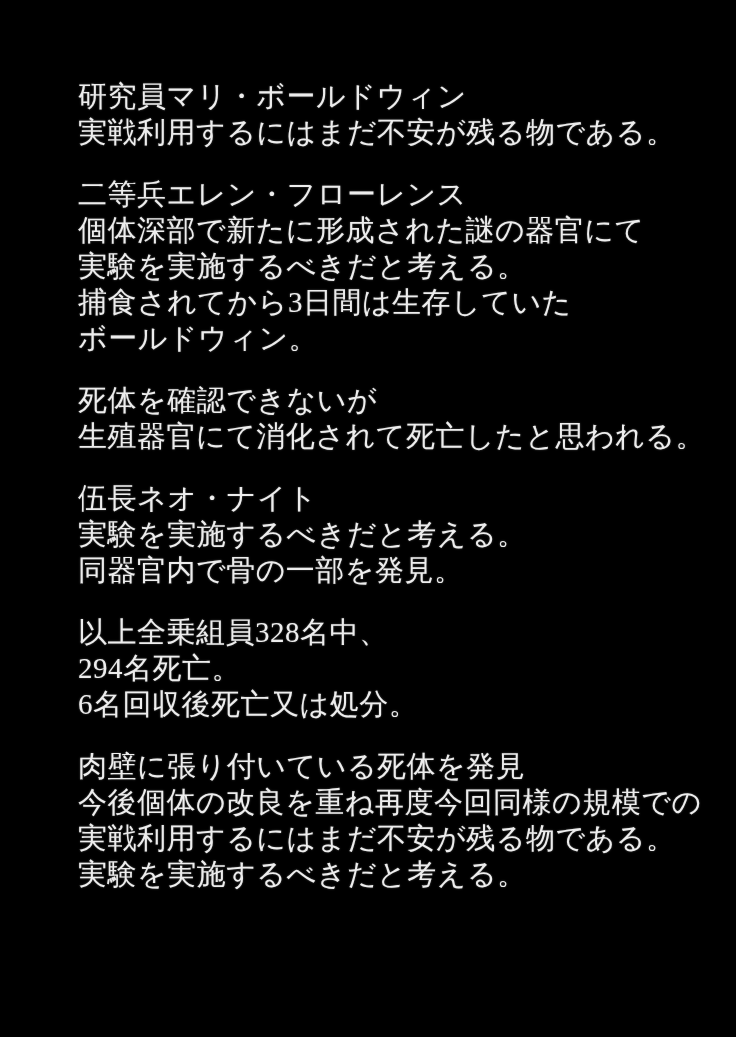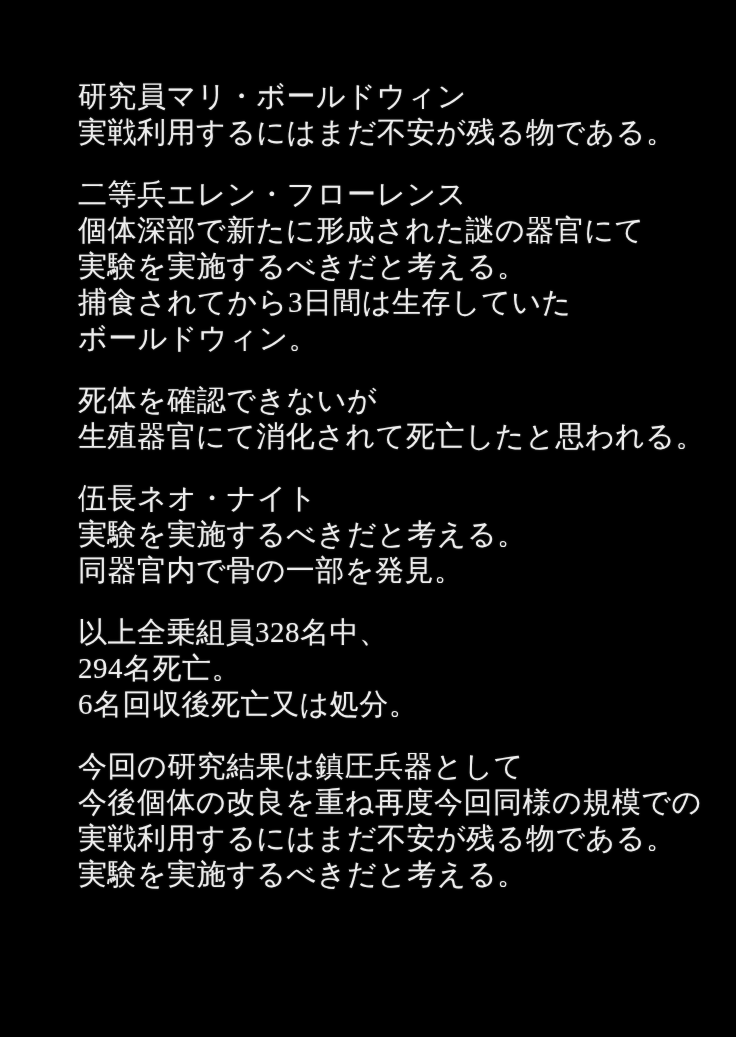--- a/index.html
+++ b/index.html
@@ -61,19 +61,19 @@
     <div class="line">同器官内で骨の一部を発見。</div>
   </div>
 
   <div class="paragraph">
     <div class="line">以上全乗組員328名中、</div>
     <div class="line">294名死亡。</div>
     <div class="line">6名回収後死亡又は処分。</div>
   </div>
 
   <div class="paragraph">
-    <div class="line">今回の研究結果は鎮圧兵器として</div>
+    <div class="line">肉壁に張り付いている死体を発見</div>
     <div class="line">今後個体の改良を重ね再度今回同様の規模での</div>
     <div class="line">実戦利用するにはまだ不安が残る物である。</div>
     <div class="line">実験を実施するべきだと考える。</div>
   </div>
 
 </div>
 
 </body></html>

